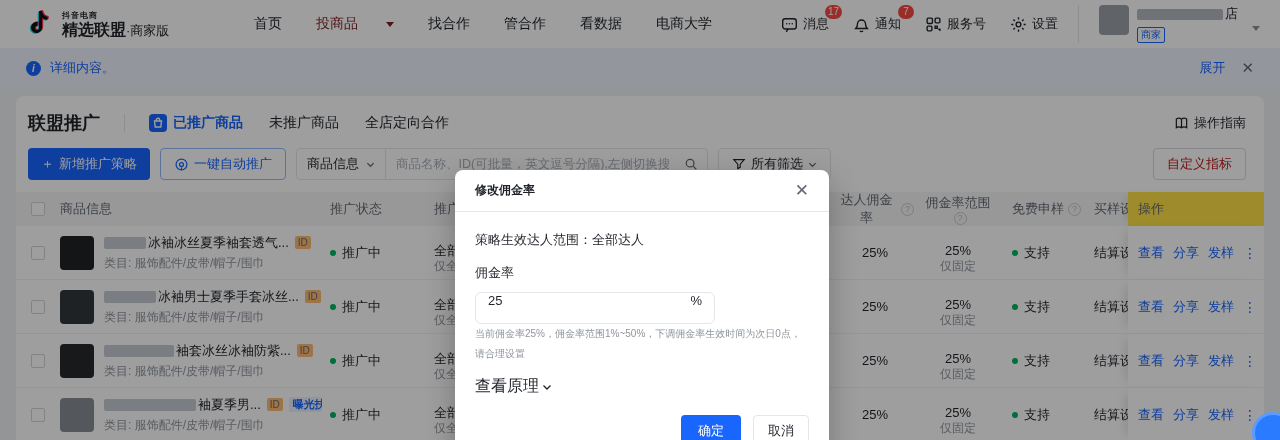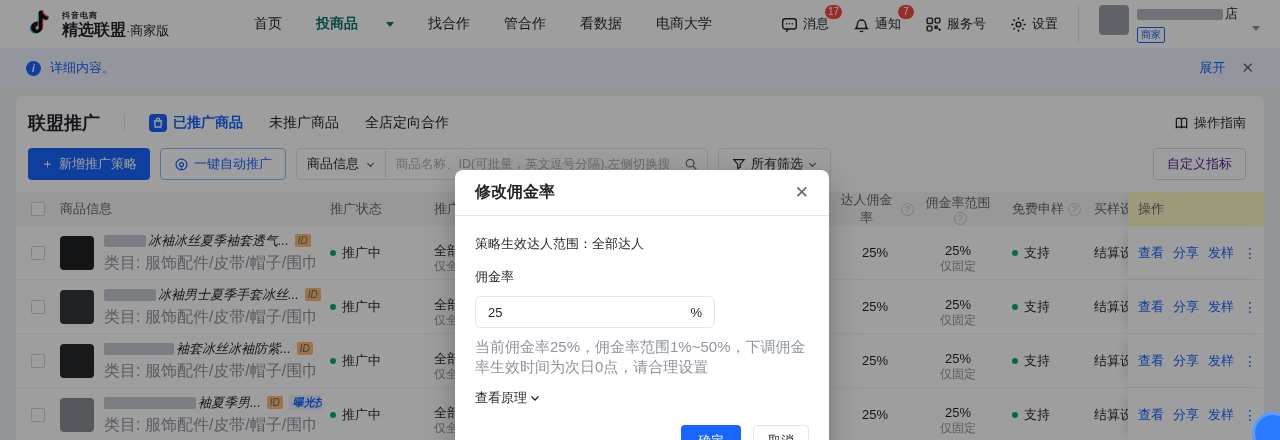--- a/index.html
+++ b/index.html
@@ -9,21 +9,21 @@
 
   
   .navbar{height:48px;background:#fff;display:flex;align-items:center;padding:0 20px 0 28px;}
   .brand{display:flex;align-items:center;gap:10px;min-width:212px;}
   .brand-note{width:24px;height:30px;}
   .brand-text .b-top{font-size:8px;font-weight:700;letter-spacing:1px;}
   .brand-text .b-main{font-size:16px;font-weight:800;line-height:17px;}
   .brand-text .b-suffix{font-size:13px;font-weight:400;}
   .nav-menu{display:flex;gap:34px;margin-left:14px;font-size:14px;}
   .nav-item{display:flex;align-items:center;gap:5px;cursor:pointer;}
-  .nav-item.active{color:#0f766e;font-weight:700;gap:28px;}
+  .nav-item.active{color:#7f1d1d;font-weight:400;gap:28px;}
   .caret-down{width:0;height:0;border-left:4px solid transparent;border-right:4px solid transparent;border-top:5px solid currentColor;display:inline-block;}
   .nav-actions{margin-left:auto;display:flex;align-items:center;gap:24px;}
   .nav-action{display:flex;align-items:center;gap:5px;font-size:13px;position:relative;cursor:pointer;}
   .num-badge{position:absolute;top:-10px;right:-13px;background:#F54A45;color:#fff;font-size:10px;min-width:16px;height:14px;line-height:14px;text-align:center;border-radius:8px;padding:0 3px;}
   .navbar .user{display:flex;align-items:flex-start;gap:8px;margin-left:20px;padding-left:20px;border-left:1px solid #e5e6eb;}
   .avatar{width:30px;height:30px;border-radius:4px;background:#9ba0a8;}
   .uinfo{display:flex;flex-direction:column;gap:4px;}
   .uname{display:flex;align-items:center;gap:2px;font-size:13px;}
   .blurbar{display:inline-block;height:11px;background:#b3b8bf;border-radius:2px;}
   .role-badge{border:1px solid #1966FF;color:#1966FF;font-size:10px;line-height:14px;padding:0 3px;border-radius:2px;width:fit-content;}
@@ -53,68 +53,68 @@
   button{font-family:inherit;cursor:pointer;}
   .btn{height:32px;border-radius:4px;font-size:13px;display:flex;align-items:center;gap:5px;padding:0 13px;border:none;background:#fff;}
   .btn-primary{background:#1966FF;color:#fff;}
   .btn-outline-blue{border:1px solid #94bcff;color:#1966FF;}
   .search-group{display:flex;align-items:center;height:32px;border:1px solid #e5e6eb;border-radius:4px;width:412px;background:#fff;}
   .search-select{display:flex;align-items:center;gap:7px;padding:0 10px;font-size:13px;height:100%;border-right:1px solid #e5e6eb;cursor:pointer;white-space:nowrap;}
   .search-input{flex:1;border:none;outline:none;font-size:12.5px;padding:0 6px 0 10px;color:#1f2329;min-width:0;font-family:inherit;}
   .search-input::placeholder{color:#a9aeb8;}
   .search-btn{display:flex;align-items:center;padding:0 9px;color:#646a73;cursor:pointer;}
   .btn-filter{border:1px solid #e5e6eb;color:#1f2329;}
-  .btn-metrics{margin-left:auto;border:1px solid #d6d9de;color:#4c1d95;}
+  .btn-metrics{margin-left:auto;border:1px solid #d6d9de;color:#b91c1c;}
   .chev{color:#646a73;display:inline-flex;}
 
   
   .thead{display:flex;align-items:center;height:34px;background:#f5f6f7;font-size:13px;color:#646a73;}
   .trow{display:flex;align-items:center;height:54px;border-bottom:1px solid #f2f3f5;font-size:13px;background:#fff;}
   .td,.th{flex:none;display:flex;align-items:center;}
   .c-check{width:44px;justify-content:center;}
   .c-product{width:262px;gap:10px;}
   .c-status{width:100px;padding-left:8px;}
   .c-strategy{width:414px;padding-left:12px;display:block;}
   .c-comm{width:78px;justify-content:center;text-align:center;}
   .c-range{width:88px;justify-content:flex-end;text-align:center;display:block;flex-direction:column;}
   .c-sample{width:92px;padding-left:10px;}
   .c-buys{width:34px;overflow:hidden;white-space:nowrap;display:block;line-height:54px;}
   .thead .c-buys{line-height:34px;}
   .c-action{width:136px;padding-left:10px;gap:9px;background:#fff;box-shadow:-8px 0 10px -6px rgba(31,35,41,.14);position:relative;height:100%;}
-  .thead .c-action{background:#fef9c3;}
+  .thead .c-action{background:#fde047;}
   .c-strategy,.c-range{padding-top:0;}
   .c-strategy>div:first-child,.c-range>div:first-child{line-height:16px;margin-top:11px;}
   .thead .c-strategy,.thead .c-range{display:flex;align-items:center;}
   .thead .c-strategy>span{margin:0;}
   .checkbox{width:14px;height:14px;border:1px solid #d0d3d8;border-radius:2px;background:#fff;display:inline-block;cursor:pointer;}
   .help{width:13px;height:13px;border:1px solid #c4c9d1;border-radius:50%;color:#b6bcc5;font-size:9px;display:inline-flex;align-items:center;justify-content:center;margin-left:4px;flex:none;}
   .thumb{width:34px;height:34px;border-radius:4px;flex:none;}
   .pinfo{display:flex;flex-direction:column;gap:3px;min-width:0;}
-  .ptitle{display:flex;align-items:center;white-space:nowrap;overflow:hidden;font-size:13px;font-style:italic;}
+  .ptitle{display:flex;align-items:center;white-space:nowrap;overflow:hidden;font-size:13px;}
   .blur{display:inline-block;height:12px;background:#c6cad0;border-radius:2px;margin-right:2px;flex:none;}
   .idtag{background:#fdba74;color:#646a73;font-size:10px;padding:0 3px;border-radius:2px;margin-left:6px;line-height:13px;text-align:center;}
   .pbadge{color:#1966FF;background:#eaf1ff;font-size:11px;font-weight:700;padding:1px 4px;border-radius:2px;margin-left:6px;line-height:13px;white-space:nowrap;}
-  .pcat{font-size:16px;color:#8f959e;white-space:nowrap;}
+  .pcat{font-size:12px;color:#8f959e;white-space:nowrap;}
   .dot{width:6px;height:6px;border-radius:50%;background:#00B365;display:inline-block;margin-right:6px;flex:none;}
   .sub{font-size:12px;color:#8f959e;line-height:15px;}
   .c-action a{color:#1966FF;cursor:pointer;text-decoration:none;white-space:nowrap;}
   .more-dots{color:#1966FF;cursor:pointer;font-size:14px;}
 
   
   .overlay{position:absolute;inset:0;background:rgba(0,0,0,.38);z-index:50;}
   .modal{position:absolute;left:455px;top:170px;width:374px;background:#fff;border-radius:8px;z-index:60;box-shadow:0 10px 30px rgba(0,0,0,.25);}
   .modal-head{display:flex;align-items:center;justify-content:space-between;padding:12px 20px;border-bottom:1px solid #e5e6eb;}
-  .modal-title{font-size:16px;font-weight:700;}
+  .modal-title{font-size:12px;font-weight:700;}
   .modal-close{color:#646a73;font-size:17px;cursor:pointer;line-height:1;}
   .modal-body{padding:19px 20px 0;}
   .scope{font-size:13px;}
   .field-label{font-size:13px;font-weight:400;margin-top:15px;}
-  .rate-input{margin-top:10px;width:240px;height:32px;border:1px solid #e5e6eb;border-radius:6px;display:flex;align-items:center;justify-content:space-between;padding:0 12px;font-size:13px;background:#fff;cursor:text;}
-  .hint{margin-top:9px;font-size:15px;color:#8f959e;line-height:20px;}
-  .principle{margin-top:12px;font-size:13px;display:flex;align-items:center;gap:3px;cursor:pointer;width:fit-content;}
+  .rate-input{margin-top:10px;width:240px;height:32px;border:1px solid #e5e6eb;border-radius:6px;display:flex;align-items:flex-start;justify-content:space-between;padding:0 12px;font-size:13px;background:#fff;cursor:text;}
+  .hint{font-size:10px;color:#8f959e;line-height:20px;}
+  .principle{margin-top:12px;font-size:16px;display:flex;align-items:center;gap:3px;cursor:pointer;width:fit-content;}
   .modal-footer{display:flex;justify-content:flex-end;gap:12px;padding:18px 20px 20px;}
   .btn-confirm{width:60px;height:32px;background:#1966FF;color:#fff;border:none;border-radius:4px;font-size:13px;}
   .btn-cancel{width:56px;height:32px;background:#fff;border:1px solid #e5e6eb;border-radius:4px;font-size:13px;color:#1f2329;}
 
   .helper-float{position:absolute;right:-14px;bottom:-14px;width:42px;height:42px;border-radius:50%;background:#2a7bff;z-index:55;border:3px solid #5a9bff;}
   svg{display:block;}
 </style>
 </head>
 <body>
 <div class="screen">

